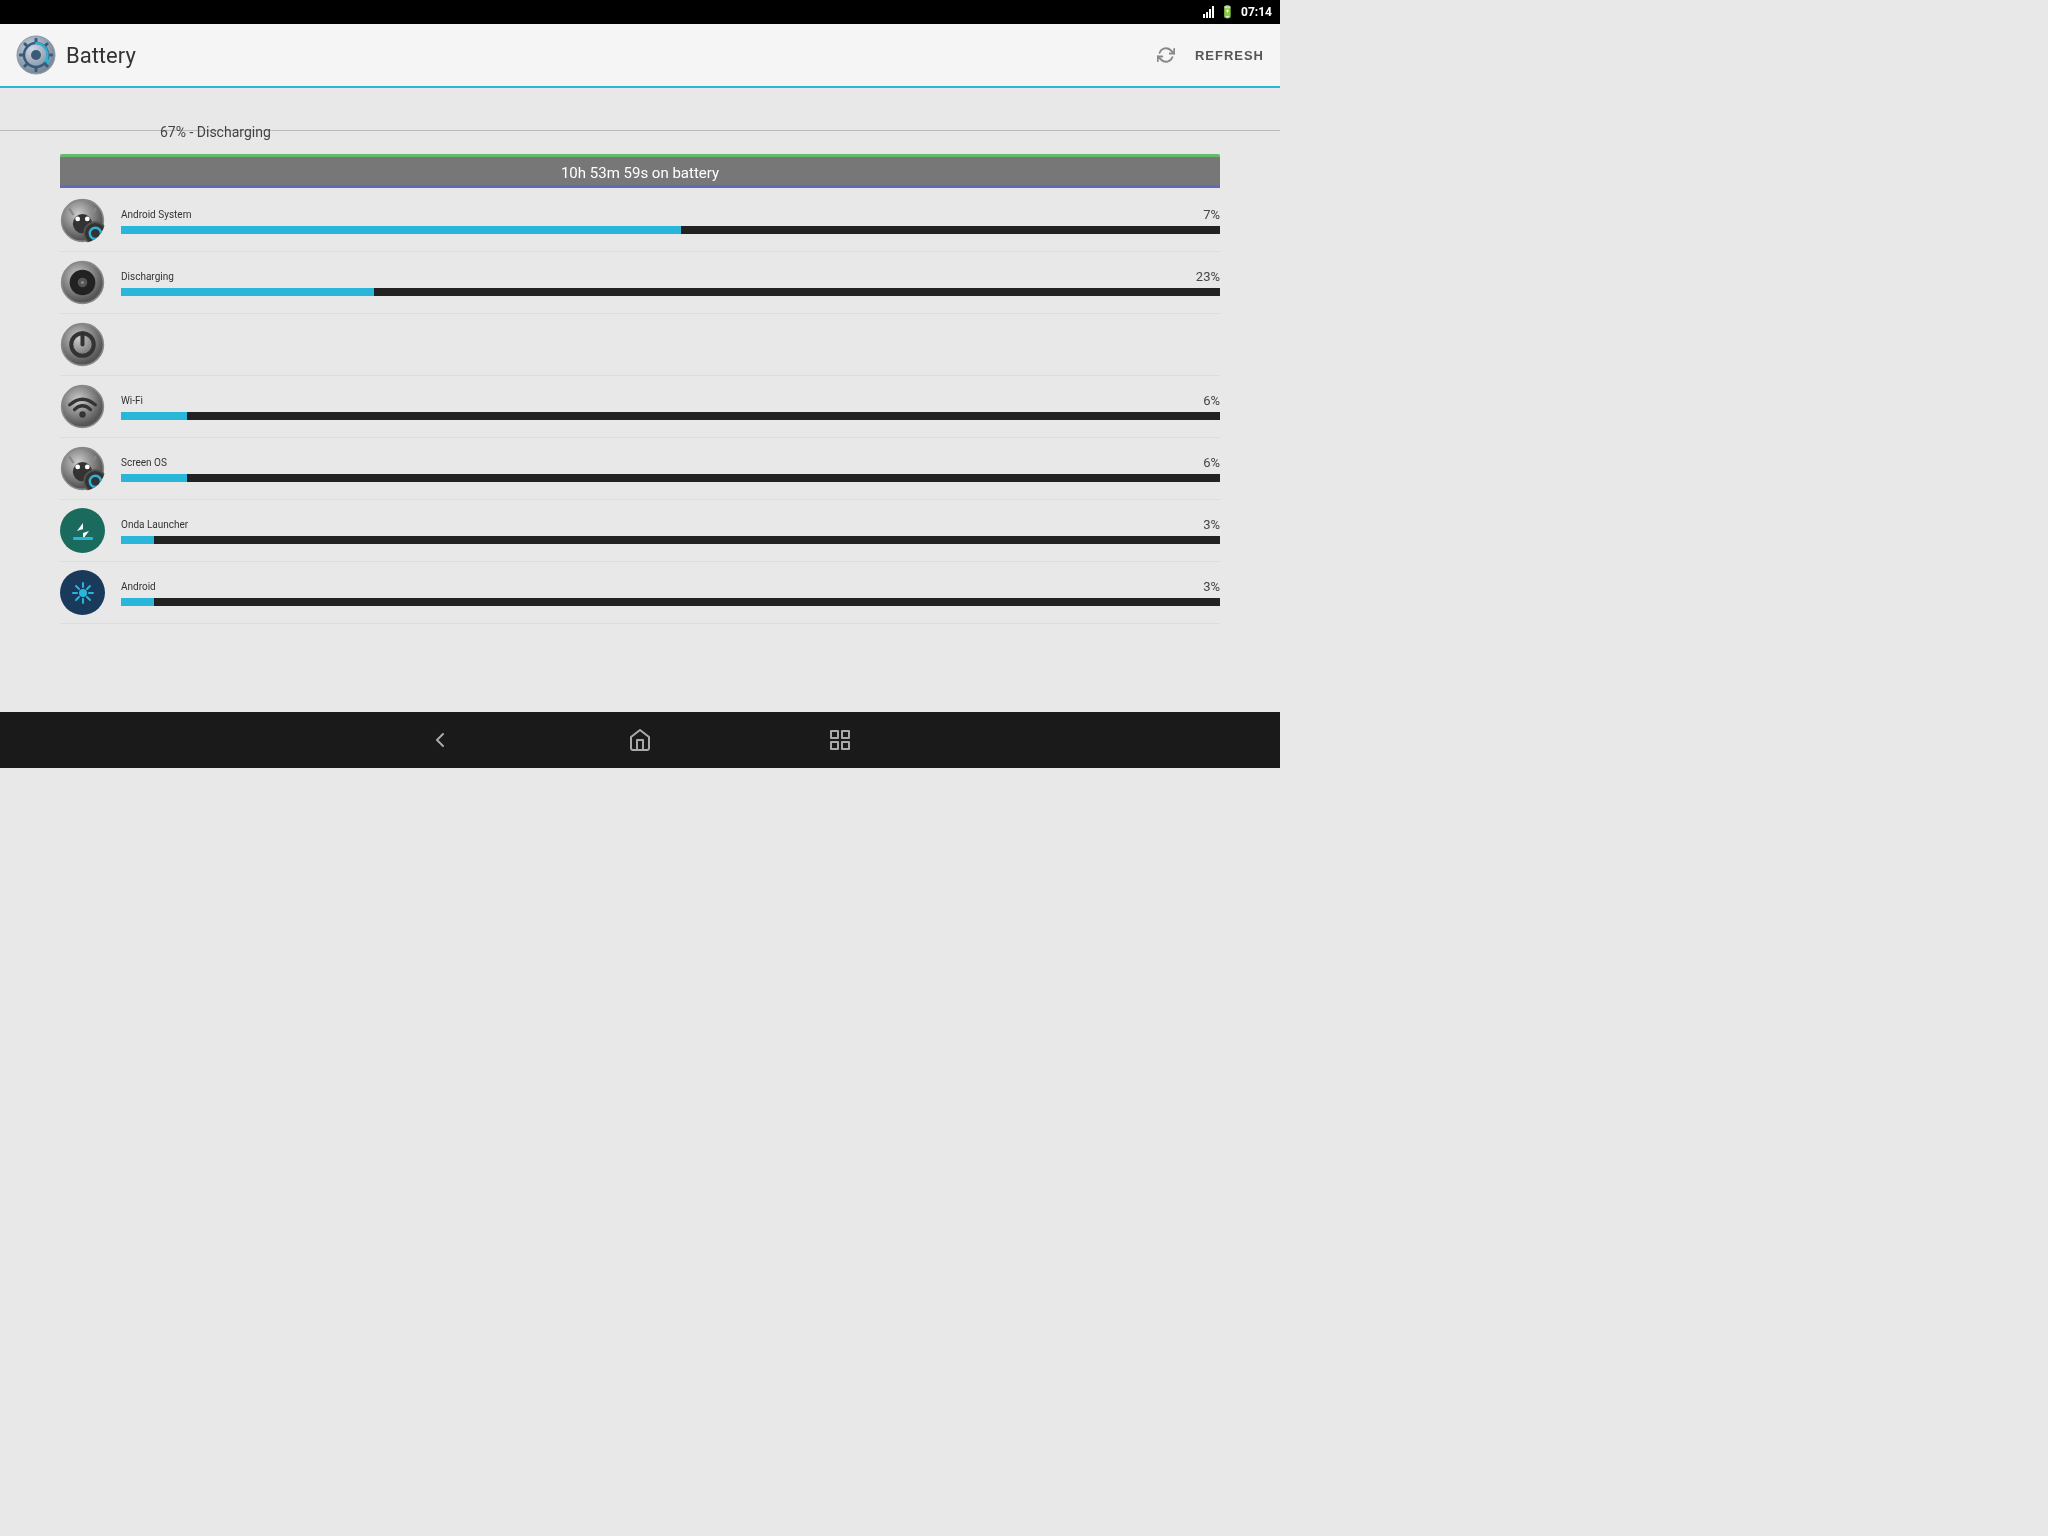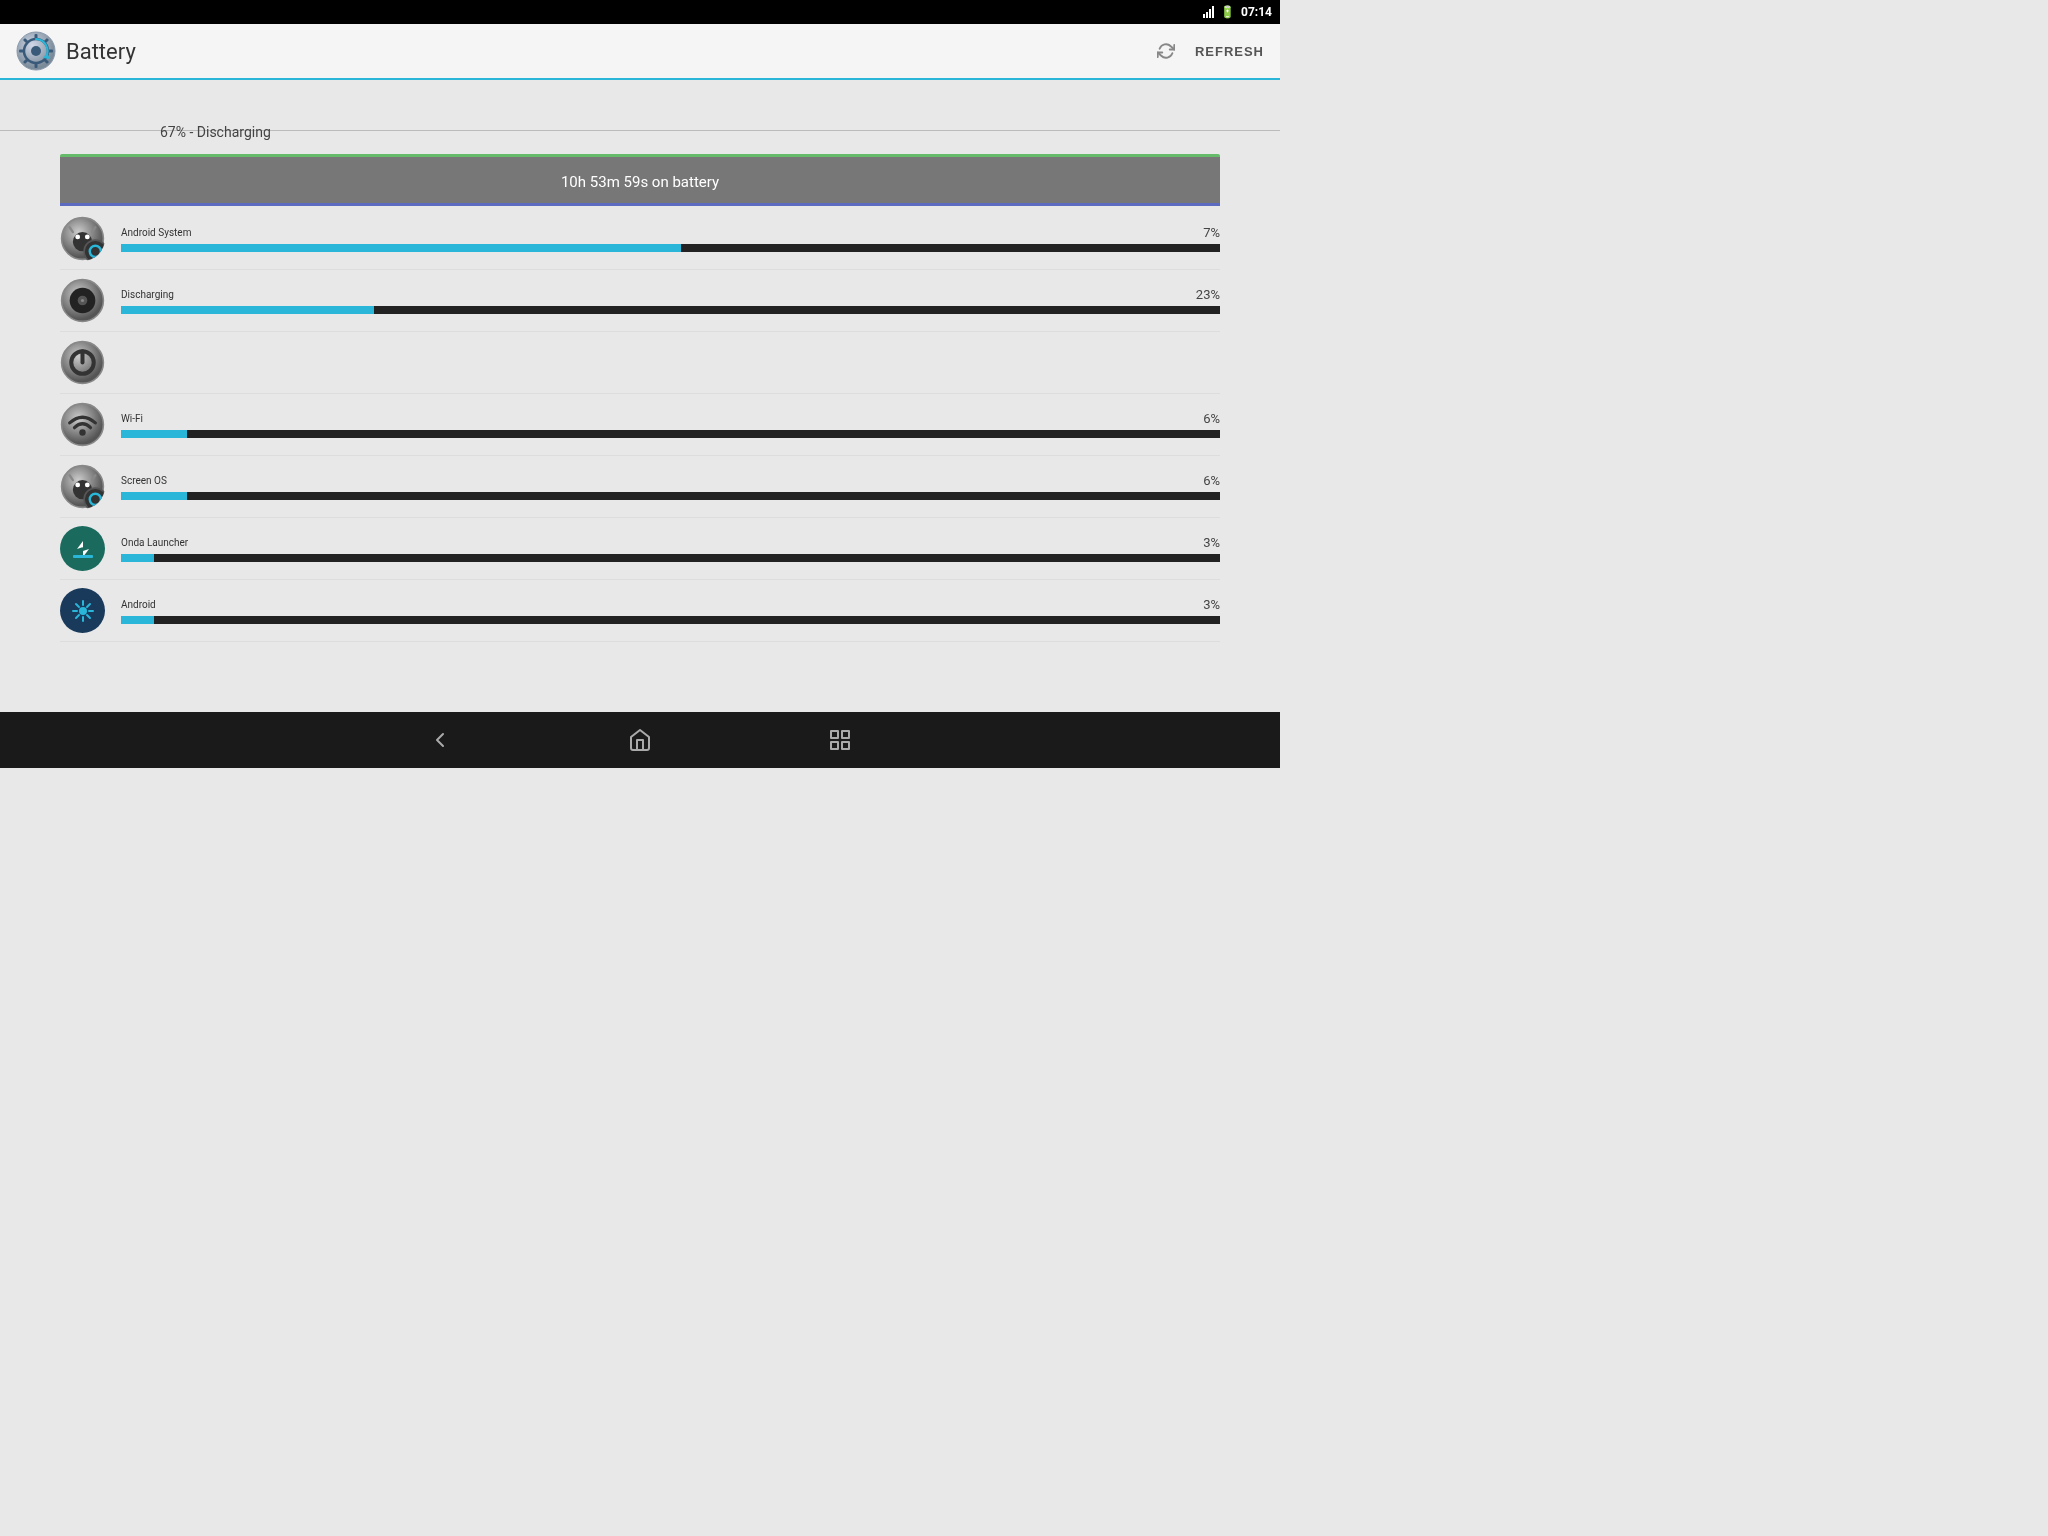--- a/index.html
+++ b/index.html
@@ -30,21 +30,21 @@
     .status-time {
       color: #fff;
       font-size: 12px;
       font-weight: bold;
     }
 
     
     #app-bar {
       position: absolute;
       top: 24px; left: 0; right: 0;
-      height: 56px;
+      height: 64px;
       background: #f5f5f5;
       display: flex;
       align-items: center;
       justify-content: space-between;
       padding: 8px 16px;
       border-bottom: 2px solid #29b6d8;
       z-index: 99;
     }
 
     #app-bar-left {
@@ -94,21 +94,21 @@
       bottom: 60px;
       overflow-y: auto;
       padding: 20px 60px 20px 60px;
     }
 
     
     #battery-graph {
       background: #777;
       border-top: 3px solid #66bb6a;
       position: relative;
-      height: 52px;
+      height: 34px;
       display: flex;
       align-items: center;
       justify-content: center;
       margin-bottom: 2px;
       border-radius: 2px;
     }
 
     #battery-graph-label {
       color: #fff;
       font-size: 15px;

